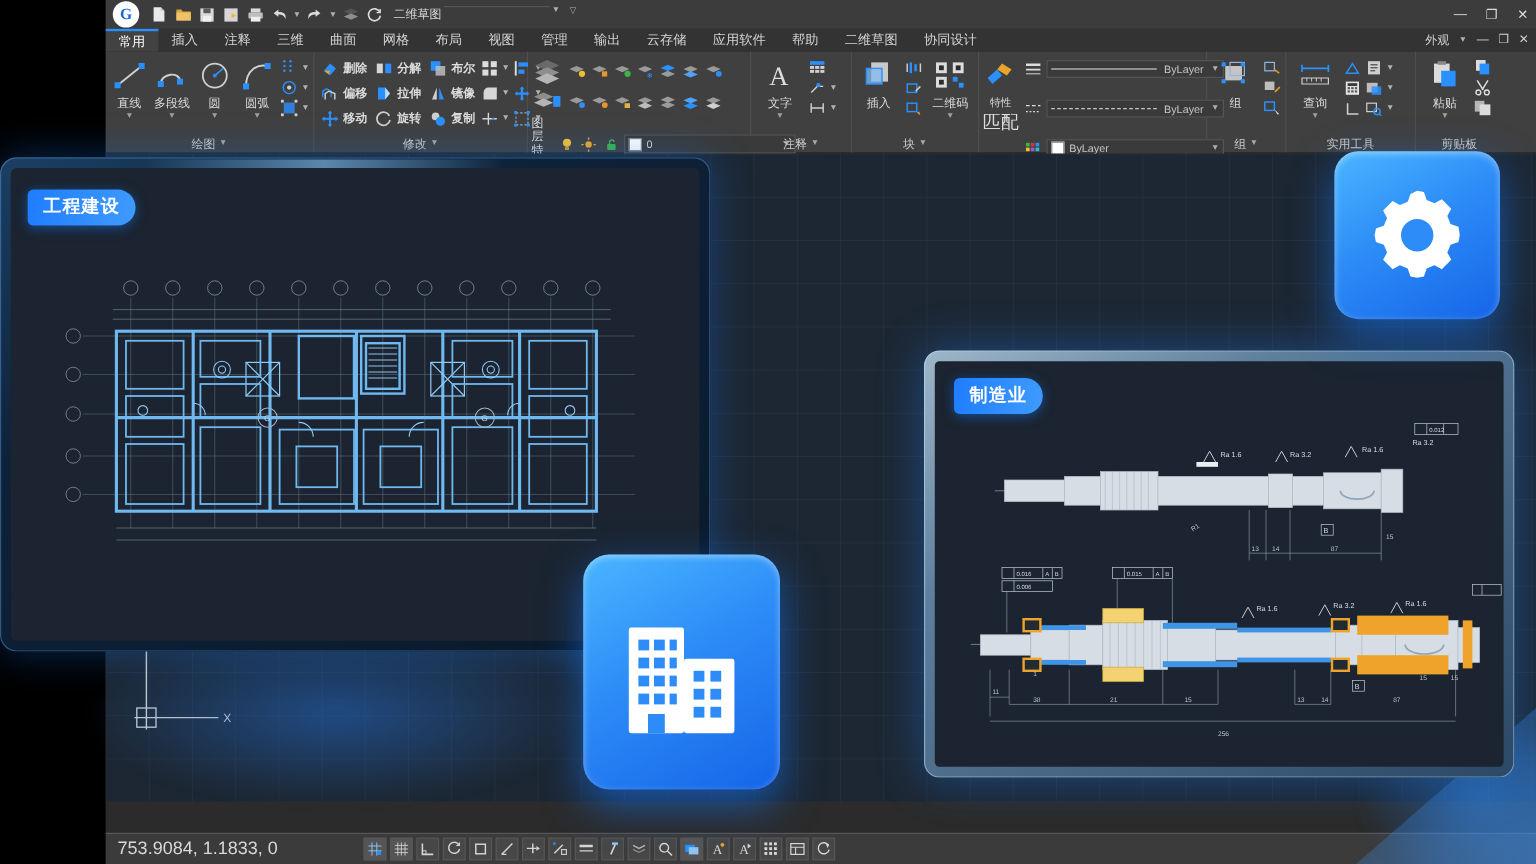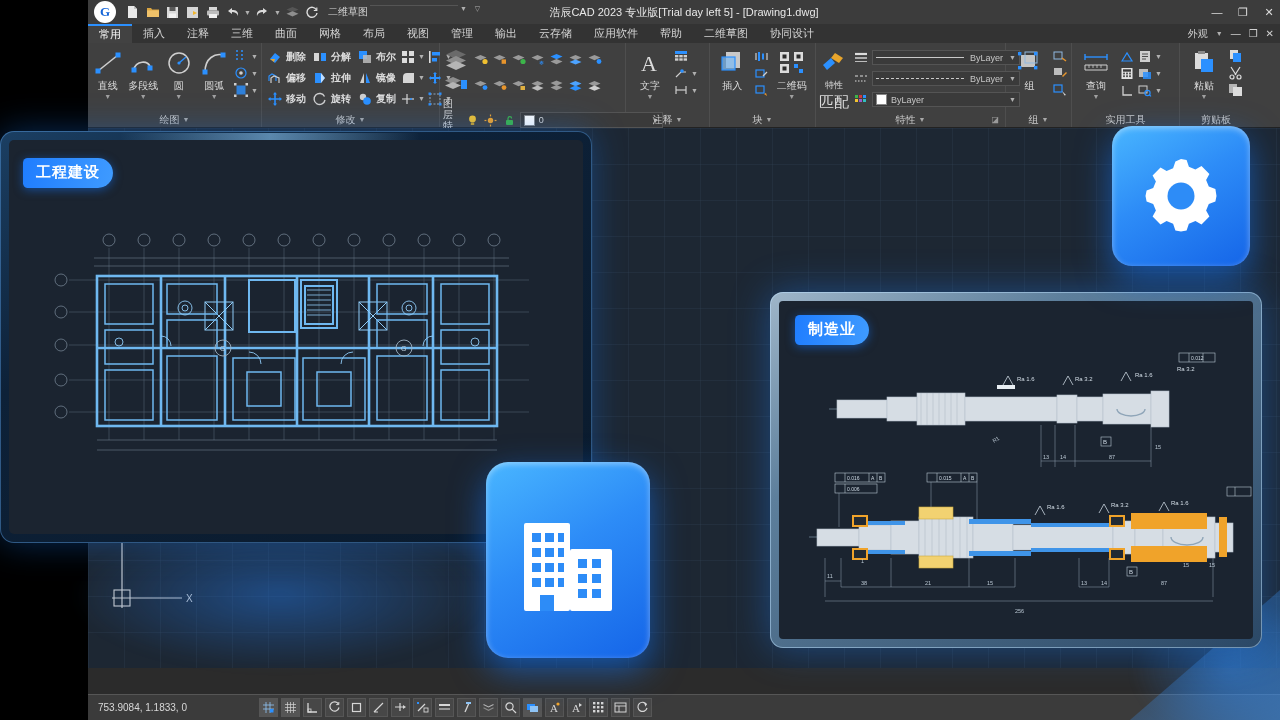--- a/index.html
+++ b/index.html
@@ -93,21 +93,21 @@
   
   .laytabs { position:absolute; left:0; right:0; bottom:30px; height:16px;
              background:#333; display:flex; align-items:flex-end; padding-left:40px; gap:1px;
              border-top:1px solid #4a4a4a; }
   .laytab { font-size:9px; color:#cfcfcf; padding:1px 9px; background:#3d3d3d;
             border:1px solid #4f4f4f; border-bottom:none; }
   .laytab.active { background:#4f4f4f; color:#fff; }
   .statusbar { position:absolute; left:0; right:0; bottom:0; height:26px;
                background:#3b3b3b; display:flex; align-items:center;
                border-top:1px solid #565656; }
-  .coords { font-size:10px; color:#d8d8d8; margin-left:10px; }
+  .coords { font-size:15px; color:#d8d8d8; margin-left:10px; }
   .sbicons { display:flex; align-items:center; gap:3px; margin-left:72px; }
   .sbi { width:19px; height:19px; background:#474747; border:1px solid #565656;
          display:flex; align-items:center; justify-content:center; }
   .sbi.on { background:#555; }
 
   
   .mon1 { position:absolute; left:0; top:131px; width:592px; height:412px;
           border-radius:14px; padding:9px;
           background:linear-gradient(150deg,#1b3f63 0%,#0d2138 35%,#0a1a2c 100%);
           box-shadow:0 0 34px rgba(20,110,220,.40), inset 0 0 0 1px rgba(90,160,230,.45); }
@@ -219,21 +219,20 @@
             </svg>
         </div>
         <div class="wsbox">
           <span class="wstext">二维草图</span>
           <div class="wsline"></div>
           <span class="tiny-caret">▼</span>
           <span class="tiny-caret" style="margin-left:6px;">▽</span>
         </div>
       </div>
 
-      <div class="titletext">浩辰CAD 2023 专业版[Trial day left 5] - [Drawing1.dwg]</div>
 
       <div class="wbtns">
         <div class="wbtn">—</div>
         <div class="wbtn">❐</div>
         <div class="wbtn">✕</div>
       </div>
     </div>
 
     <div class="tabstrip">
       <div class="tab active">常用</div>
@@ -777,21 +776,21 @@
           <div class="bigbtn" style="width:34px;">
             <div class="ic">
               <svg width="26" height="24" viewBox="0 0 26 24">
                   <path d="M14 2l8 5-4 5-8-5z" fill="#e8a52c"></path>
                   <path d="M10 7L2 14l4 5 8-7z" fill="#2b90ff"></path>
                 </svg>
             </div>
             <div class="lb" style="font-size:9px;">特性</div>
             <div class="lb" style="font-size:15px;">匹配</div>
           </div>
-          <div style="display:flex;flex-direction:column;gap:2px;padding-top:2px;">
+          <div style="display:flex;flex-direction:column;gap:14px;padding-top:2px;">
             <div class="prow">
               <div class="iconbox">
                   <svg width="14" height="13" viewBox="0 0 14 13">
                     <g stroke="#dcdcdc">
                       <line x1="1" y1="3" x2="13" y2="3" stroke-width="2.2"></line>
                       <line x1="1" y1="7" x2="13" y2="7" stroke-width="1.4"></line>
                       <line x1="1" y1="10.5" x2="13" y2="10.5" stroke-width="0.8"></line>
                     </g>
                   </svg>
                 </div>

